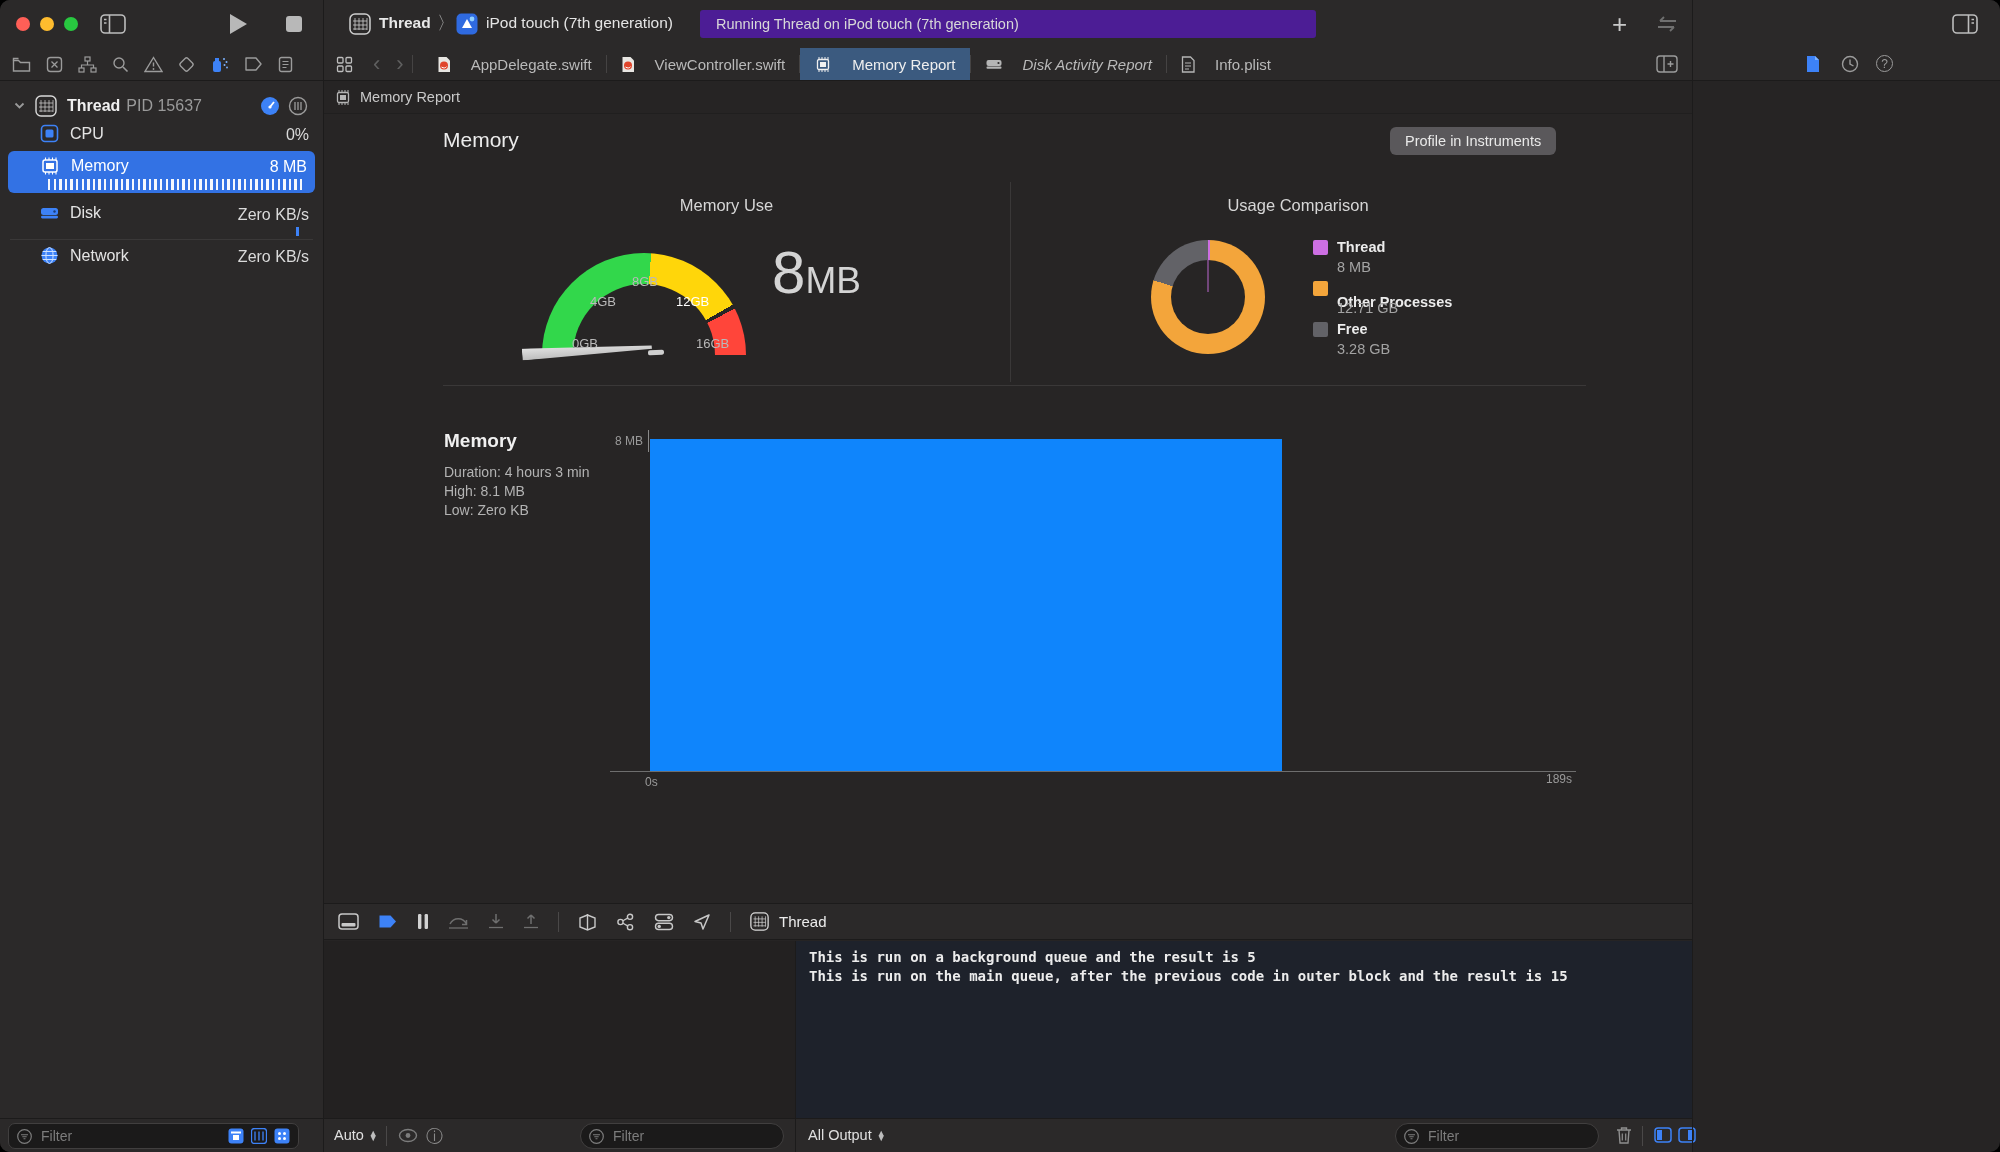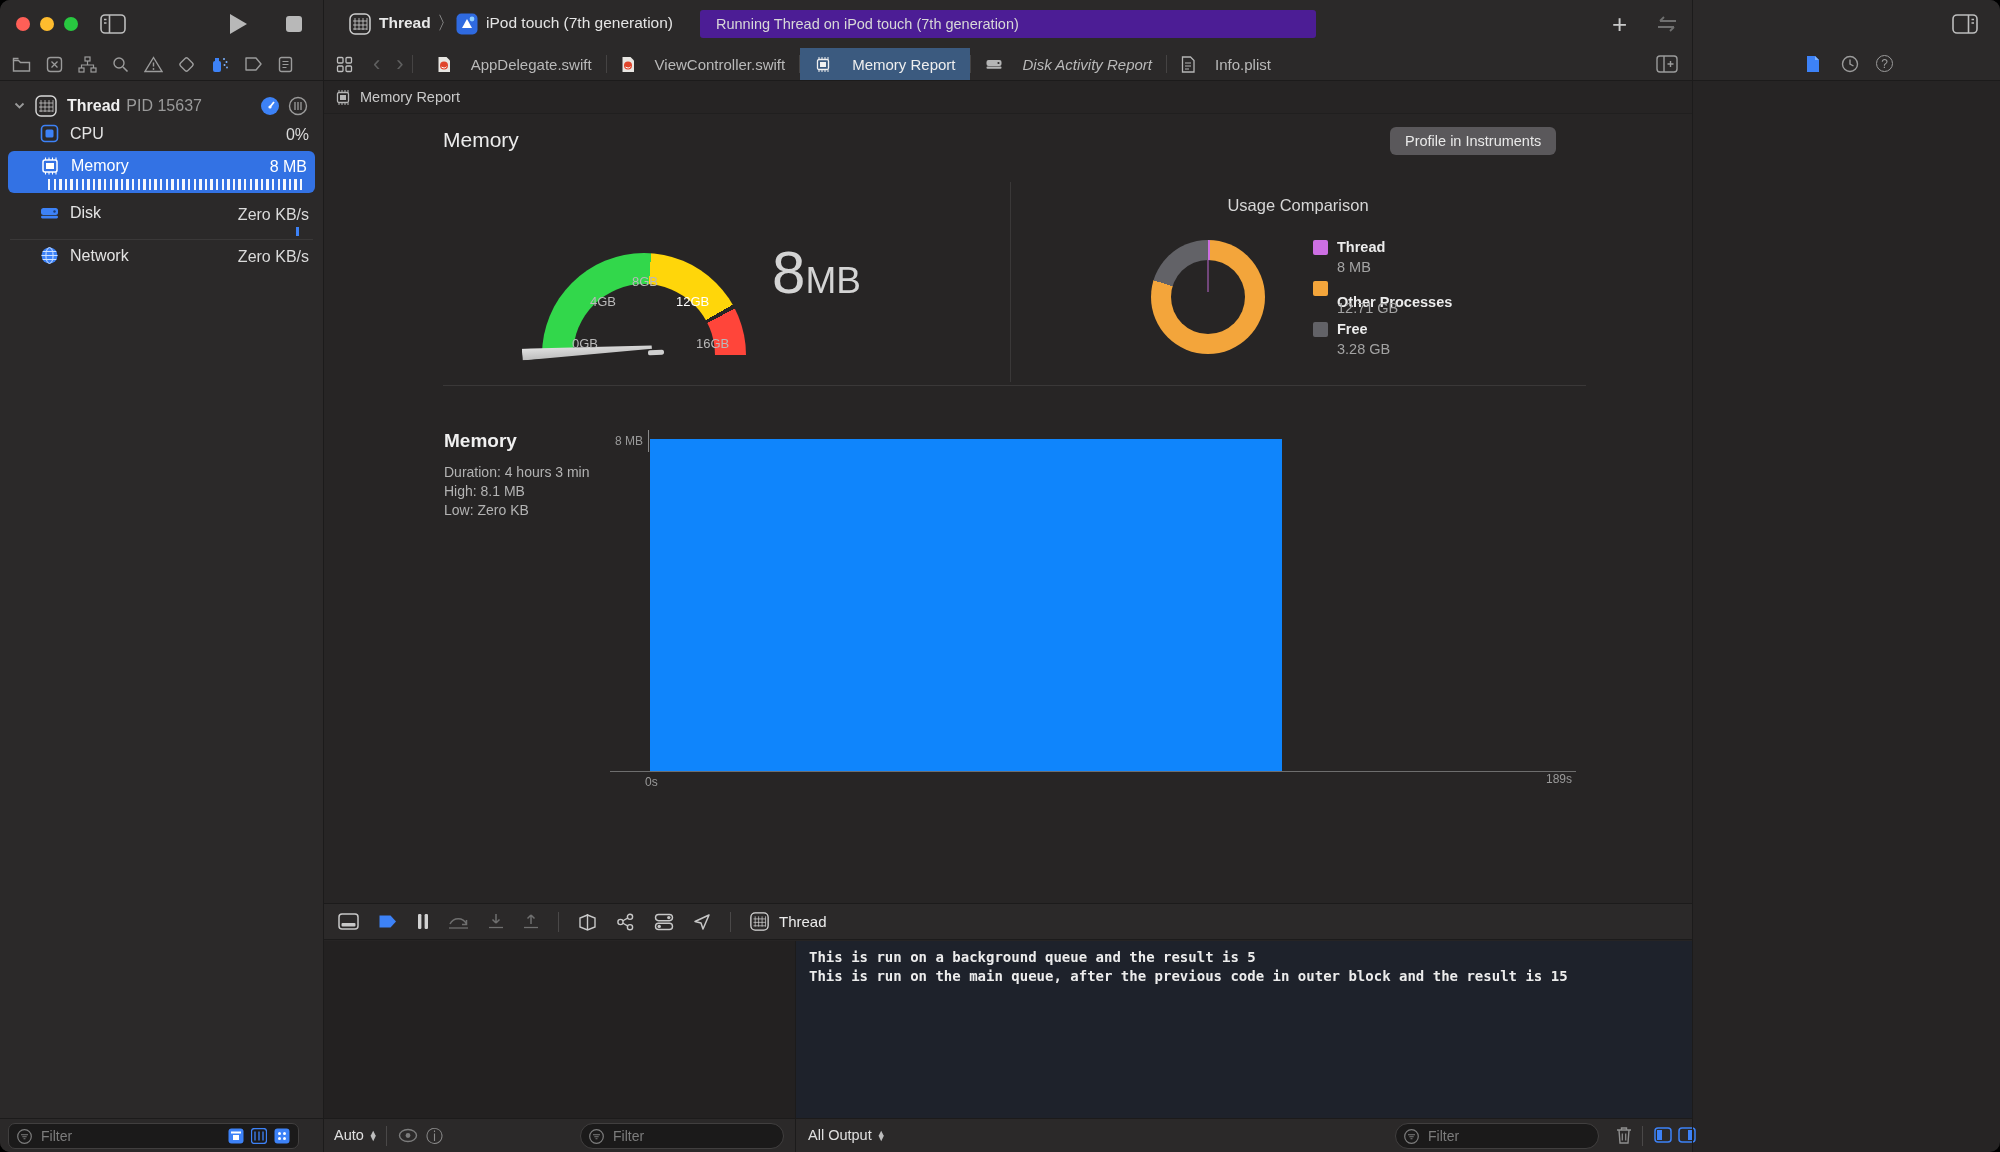--- a/index.html
+++ b/index.html
@@ -349,20 +349,21 @@
       <span>Network</span>
     </div>
     <span class="sval" style="top:167px;">Zero KB/s</span>
   </div>
 
   <div class="abs" style="left:324px;top:114px;width:1368px;height:789px;background:var(--content);overflow:hidden;">
 
     <span class="abs" style="left:119px;top:14px;color:#ececec;font-size:21px;font-weight:500;">Memory</span>
     <span class="abs" style="left:1066px;top:13px;background:#5a585b;border-radius:6px;color:#e9e9e9;font-size:14.5px;padding:6px 15px;">Profile in Instruments</span>
 
+    <span class="abs panel-title" style="left:119px;top:82px;width:567px;">Memory Use</span>
     <span class="abs panel-title" style="left:686px;top:82px;width:576px;">Usage Comparison</span>
     <div class="abs" style="left:686px;top:68px;width:1px;height:200px;background:var(--soft);"></div>
     <div class="abs" style="left:119px;top:271px;width:1143px;height:1px;background:var(--soft);"></div>
 
     <div class="abs" style="left:218px;top:139px;width:204px;height:102px;overflow:hidden;">
       <div style="position:absolute;left:0;top:0;width:204px;height:204px;border-radius:50%;background:conic-gradient(from 270deg,var(--green) 0deg 94deg,var(--yellow) 94deg 150.5deg,var(--content) 150.5deg 153deg,var(--red) 153deg 180deg,transparent 180deg 360deg);"></div>
       <div style="position:absolute;left:31px;top:31px;width:142px;height:142px;border-radius:50%;background:var(--content);"></div>
     </div>
     <div class="abs" style="left:198px;top:230px;width:130px;height:13px;background:linear-gradient(#e4e4e4,#bdbdbd);clip-path:polygon(0 10%,100% 38%,100% 62%,0 100%);transform:rotate(-3deg);"></div>
     <div class="abs" style="left:324px;top:236px;width:16px;height:5px;background:#cfcfcf;border-radius:2px;transform:rotate(-3deg);"></div>

